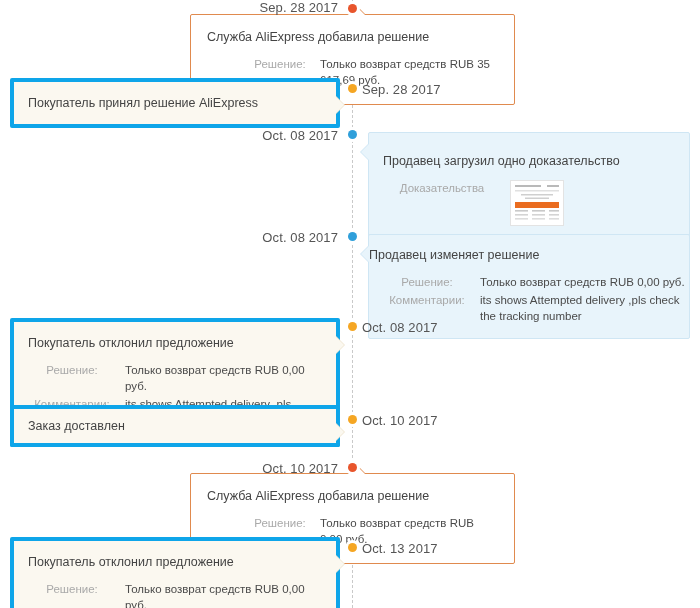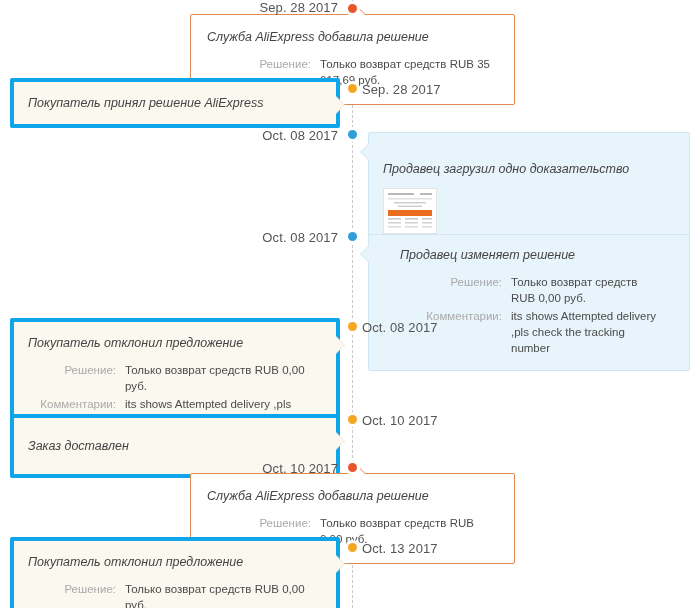--- a/index.html
+++ b/index.html
@@ -63,34 +63,33 @@
   .card {
     position: absolute;
     box-sizing: border-box;
     border-radius: 2px;
     z-index: 2;
   }
   .card .title {
     font-size: 12.5px;
     color: #444444;
     line-height: 16px;
-    font-style: italic;
   }
   .rows {
     margin-top: 11px;
   }
   .row {
     display: flex;
     font-size: 11.5px;
     line-height: 16px;
     margin-bottom: 2px;
   }
   .row .lbl {
     color: #a9a9a9;
-    text-align: right;
+    text-align: center;
     flex: 0 0 auto;
     padding-right: 9px;
     white-space: nowrap;
   }
   .row .val {
     color: #4a4a4a;
     flex: 1 1 auto;
   }
 
   
@@ -189,25 +188,26 @@
       </div>
     </div>
     <div class="dot orange" style="top: 84px;"></div>
     <div class="date right" style="top: 82px;">Sep. 28 2017</div>
     <div class="card beige" style="top: 78px; left: 10px; width: 330px; min-height: 48px; padding: 13px 14px;">
       <div class="arrow right"></div>
       <div class="title">Покупатель принял решение AliExpress</div>
     </div>
     <div class="dot blue" style="top: 130px;"></div>
     <div class="date left" style="top: 128px;">Oct. 08 2017</div>
-    <div class="card blue" style="top: 132px; left: 368px; width: 322px; min-height: 86px; padding: 28px 14px;">
+    <div class="card blue" style="top: 132px; left: 368px; width: 322px; min-height: 86px; padding: 20px 14px;">
       <div class="arrow left"></div>
       <div class="title">Продавец загрузил одно доказательство</div>
       <div class="rows">
         <div class="row">
+          <div class="lbl" style="width: 118px;">Доказательства</div>
           <div class="val">
             <svg class="evidence-thumb" viewBox="0 0 52 44">
               <rect x="0" y="0" width="52" height="44" fill="#ffffff"></rect>
               <rect x="4" y="4" width="26" height="2" fill="#b9b9b9"></rect>
               <rect x="36" y="4" width="12" height="2" fill="#b9b9b9"></rect>
               <rect x="4" y="9" width="44" height="1.5" fill="#e0e0e0"></rect>
               <rect x="10" y="13" width="32" height="1.5" fill="#cfcfcf"></rect>
               <rect x="14" y="16.5" width="24" height="1.5" fill="#cfcfcf"></rect>
               <rect x="4" y="21" width="44" height="6" fill="#ea6c1f"></rect>
               <rect x="4" y="29" width="13" height="1.6" fill="#c9c9c9"></rect>
@@ -219,21 +219,21 @@
               <rect x="4" y="37" width="13" height="1.6" fill="#dcdcdc"></rect>
               <rect x="21" y="37" width="13" height="1.6" fill="#dcdcdc"></rect>
               <rect x="38" y="37" width="10" height="1.6" fill="#dcdcdc"></rect>
             </svg>
           </div>
         </div>
       </div>
     </div>
     <div class="dot blue" style="top: 232px;"></div>
     <div class="date left" style="top: 230px;">Oct. 08 2017</div>
-    <div class="card blue" style="top: 234px; left: 368px; width: 322px; min-height: 78px; padding: 12px 31px;">
+    <div class="card blue" style="top: 234px; left: 368px; width: 322px; min-height: 78px; padding: 12px 0;">
       <div class="arrow left"></div>
       <div class="title">Продавец изменяет решение</div>
       <div class="rows" style="margin-left: 14px;">
         <div class="row">
           <div class="lbl" style="width: 88px;">Решение:</div>
           <div class="val">Только возврат средств RUB 0,00 руб.</div>
         </div>
         <div class="row">
           <div class="lbl" style="width: 88px;">Комментарии:</div>
           <div class="val">its shows Attempted delivery ,pls check the tracking number</div>
@@ -251,21 +251,21 @@
           <div class="val">Только возврат средств RUB 0,00 руб.</div>
         </div>
         <div class="row">
           <div class="lbl" style="width: 88px;">Комментарии:</div>
           <div class="val">its shows Attempted delivery ,pls check the tracking number</div>
         </div>
       </div>
     </div>
     <div class="dot orange" style="top: 415px;"></div>
     <div class="date right" style="top: 413px;">Oct. 10 2017</div>
-    <div class="card beige" style="top: 414px; left: 10px; width: 330px; min-height: 42px; padding: 20px 14px;">
+    <div class="card beige" style="top: 405px; left: 10px; width: 330px; min-height: 42px; padding: 9px 14px;">
       <div class="arrow right"></div>
       <div class="title">Заказ доставлен</div>
     </div>
     <div class="dot red" style="top: 463px;"></div>
     <div class="date left" style="top: 461px;">Oct. 10 2017</div>
     <div class="card orange" style="top: 473px; left: 190px; width: 325px; min-height: 58px; padding: 14px 16px;">
       <div class="arrow up"></div>
       <div class="title">Служба AliExpress добавила решение</div>
       <div class="rows" style="margin-left: 42px;">
         <div class="row">

